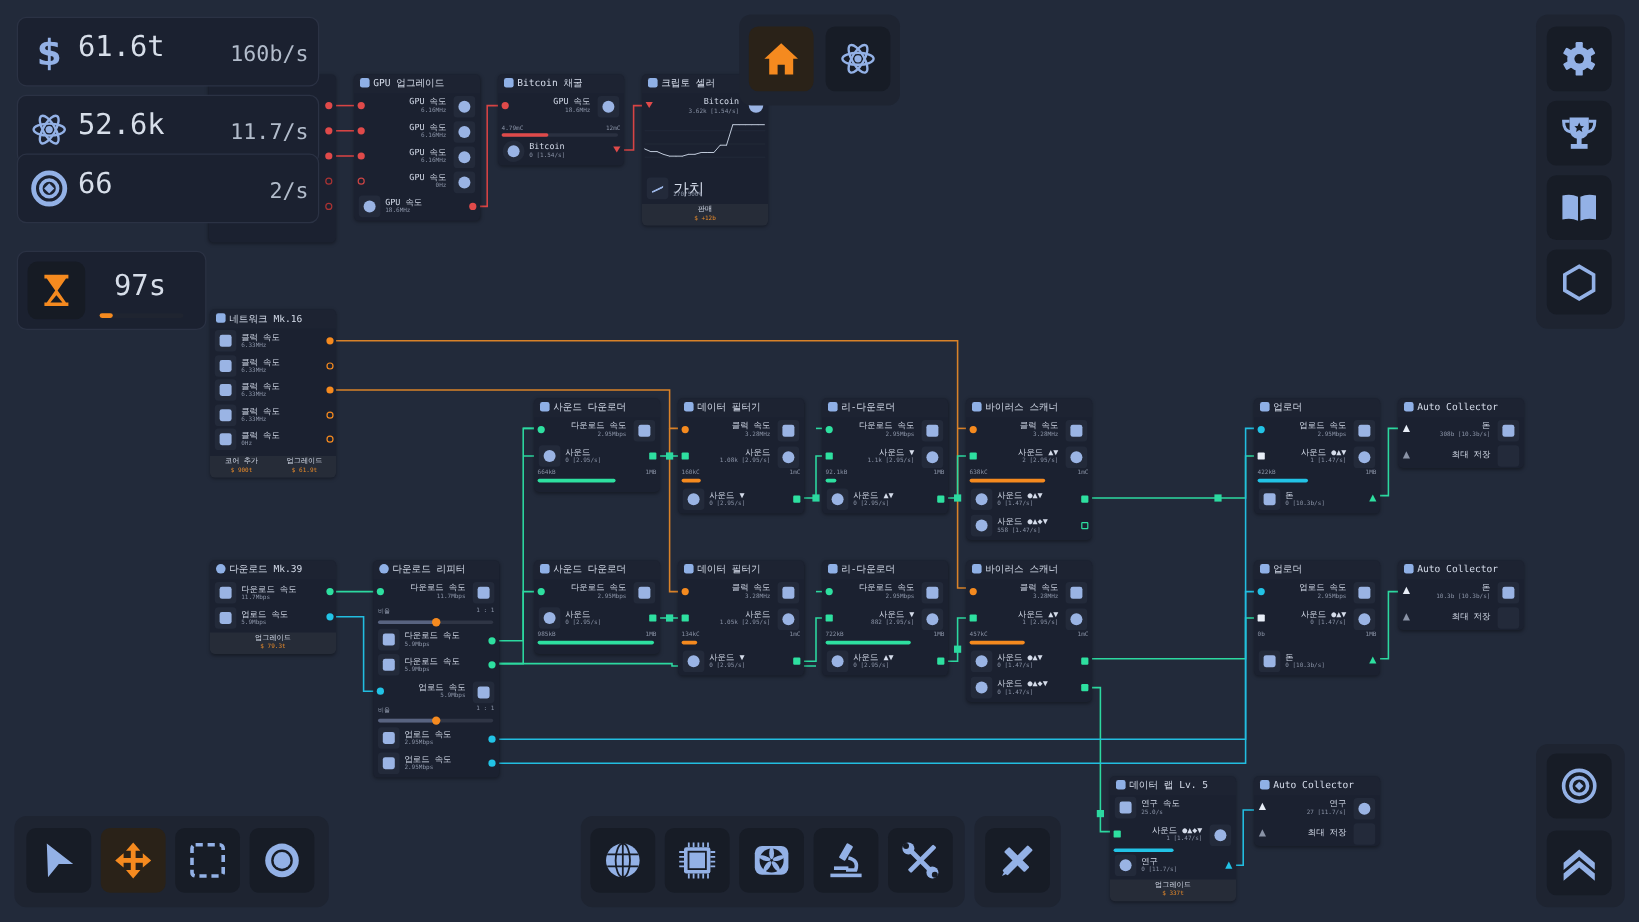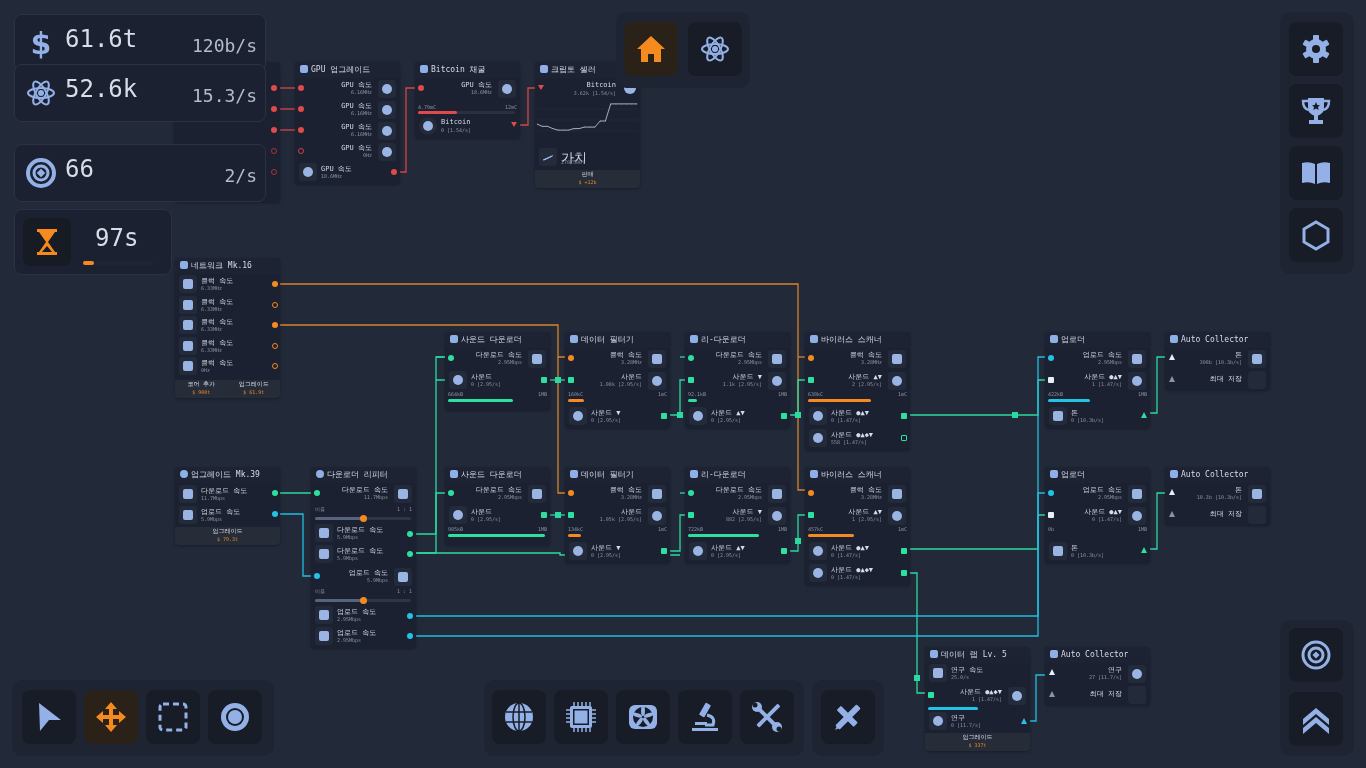--- a/index.html
+++ b/index.html
@@ -255,21 +255,21 @@
       <div class="ibox" style="left: 4px; top: 1px;">
         <div class="g"></div>
       </div>
       <span class="lbl" style="left: 26px; top: 2px;">클럭 속도</span>
       <span class="sub" style="left: 26px; top: 11px;">0Hz</span>
     </div>
     <div class="port" style="left: 97px; top: 105px; border: 1px solid rgb(245, 138, 31); width: 4px; height: 4px;"></div>
   </div>
 
 <div class="node" style="left:175px;top:467px;width:105px;height:78px;">
-  <div class="hd"><span class="ic" style="border-radius:50%;"></span><span>업그레이드 Mk.39</span></div>
+  <div class="hd"><span class="ic" style="border-radius:50%;"></span><span>다운로드 Mk.39</span></div>
   <div class="row" style="position:absolute;left:0;top:17px;width:100%;">
     <div class="ibox" style="left:4px;top:1px;">
         <div class="g"></div>
       </div>
     <span class="lbl" style="left:26px;top:2px;">다운로드 속도</span>
     <span class="sub" style="left:26px;top:11px;">11.7Mbps</span>
   </div>
   <div class="port" style="left:97px;top:23px;background:#2ee0a0;"></div>
   <div class="row" style="position:absolute;left:0;top:38px;width:100%;">
     <div class="ibox" style="left:4px;top:1px;">
@@ -279,21 +279,21 @@
     <span class="sub" style="left:26px;top:11px;">5.9Mbps</span>
   </div>
   <div class="port" style="left:97px;top:44px;background:#22c3e6;"></div>
   <div class="foot" style="height:18px;">
     <div>업그레이드</div>
     <div class="c">$ <span>79.3t</span></div>
   </div>
 </div>
 
 <div class="node" style="left:311px;top:467px;width:105px;height:181px;">
-  <div class="hd"><span class="ic" style="border-radius:50%;"></span><span>다운로더 리피터</span></div>
+  <div class="hd"><span class="ic" style="border-radius:50%;"></span><span>다운로드 리피터</span></div>
   <div class="port" style="left:3px;top:23px;background:#2ee0a0;"></div>
   <div class="row" style="position:absolute;left:0;top:16px;width:100%;">
     <span class="lbl" style="right:28px;top:2px;">다운로드 속도</span>
     <span class="sub" style="right:28px;top:11px;">11.7Mbps</span>
     <div class="ibox" style="right:4px;top:2px;">
         <div class="g"></div>
       </div>
   </div>
   <span class="barlbl" style="left:4px;top:39px;">비율</span>
   <span class="barlbl" style="right:4px;top:39px;">1 : 1</span>
@@ -751,35 +751,35 @@
         <div class="c">$ <span>337t</span></div>
       </div>
     </div>
   </div>
 
 <div class="res" style="left:14px;top:14px;width:250px;height:56px;">
   <svg style="position:absolute;left:16px;top:12px;" width="20" height="32" viewBox="0 0 20 32">
       <text x="10" y="27" text-anchor="middle" font-size="30" font-weight="bold" fill="#93b1e6" font-family="DejaVu Sans, sans-serif">$</text>
     </svg>
   <span class="val">61.6t</span>
-  <span class="rate">120b/s</span>
-</div>
-<div class="res" style="left:14px;top:64px;width:250px;height:56px;">
+  <span class="rate">160b/s</span>
+</div>
+<div class="res" style="left:14px;top:79px;width:250px;height:56px;">
   <svg style="position:absolute;left:10px;top:12px;" width="32" height="32" viewBox="0 0 32 32">
       <g fill="none" stroke="#93b1e6" stroke-width="2">
         <ellipse cx="16" cy="16" rx="13" ry="5"></ellipse>
         <ellipse cx="16" cy="16" rx="13" ry="5" transform="rotate(60 16 16)"></ellipse>
         <ellipse cx="16" cy="16" rx="13" ry="5" transform="rotate(-60 16 16)"></ellipse>
       </g>
       <circle cx="16" cy="16" r="3" fill="#93b1e6"></circle>
     </svg>
   <span class="val">52.6k</span>
-  <span class="rate">15.3/s</span>
-</div>
-<div class="res" style="left:14px;top:144px;width:250px;height:56px;">
+  <span class="rate">11.7/s</span>
+</div>
+<div class="res" style="left:14px;top:128px;width:250px;height:56px;">
   <svg style="position:absolute;left:10px;top:12px;" width="32" height="32" viewBox="0 0 32 32">
       <circle cx="16" cy="16" r="13" fill="none" stroke="#93b1e6" stroke-width="4"></circle>
       <circle cx="16" cy="16" r="7" fill="none" stroke="#93b1e6" stroke-width="3"></circle>
       <rect x="13" y="13" width="6" height="6" fill="#93b1e6" transform="rotate(45 16 16)"></rect>
     </svg>
   <span class="val">66</span>
   <span class="rate">2/s</span>
 </div>
 <div class="res" style="left:14px;top:209px;width:156px;height:64px;">
   <div style="position:absolute;left:8px;top:8px;width:48px;height:48px;background:#161b24;border-radius:8px;">

